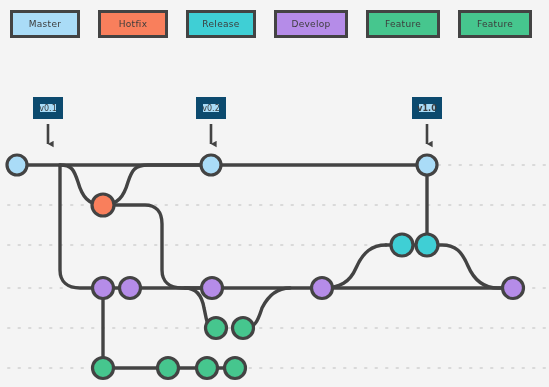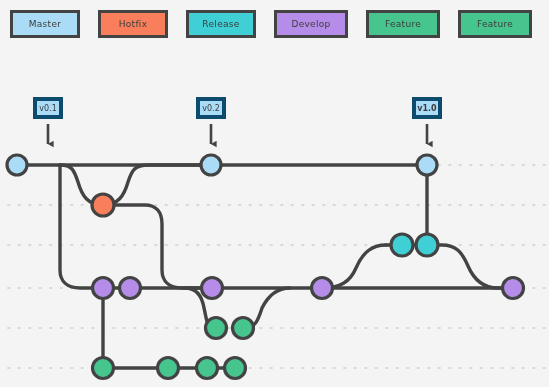--- a/index.html
+++ b/index.html
@@ -20,21 +20,21 @@
     border:3px solid #434343;
     box-sizing:border-box;
     display:flex;align-items:center;justify-content:center;
     font-size:9px;
     color:#3c3c3c;
     letter-spacing:.3px;
   }
   .tag-box{
     position:absolute;
     width:30px;height:22px;
-    border:4px solid #0c4a6e;
+    border:7px solid #0c4a6e;
     box-sizing:border-box;
     background:#aadcf7;
     display:flex;align-items:center;justify-content:center;
     font-size:8px;color:#3c3c3c;
   }
 </style>
 </head>
 <body>
 
 <div id="stage">

